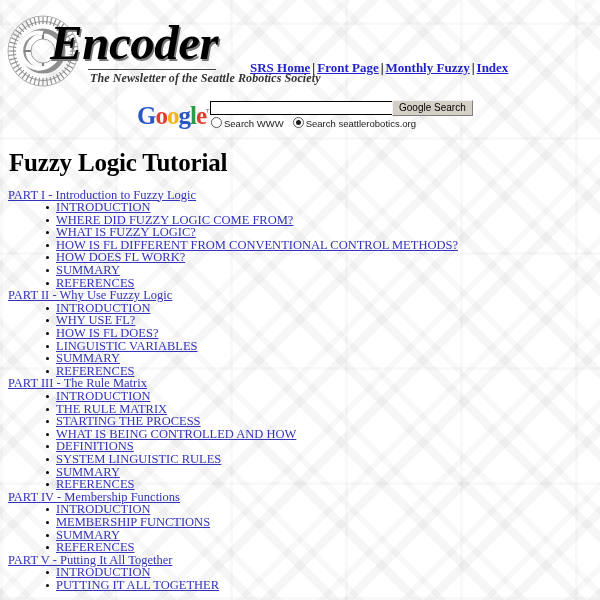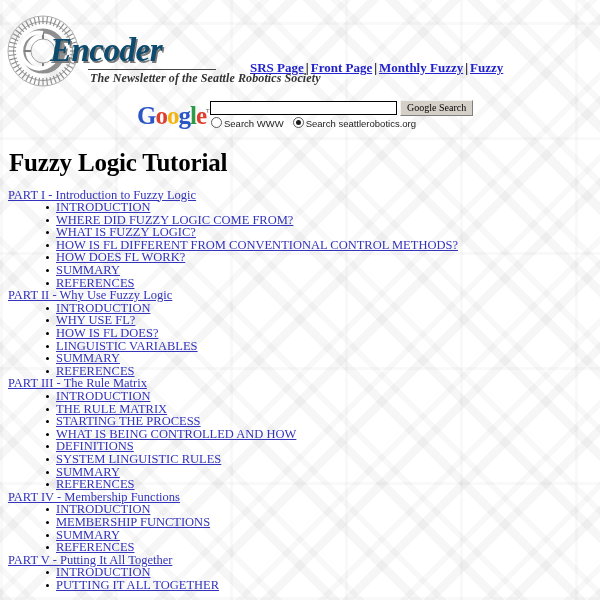--- a/index.html
+++ b/index.html
@@ -52,26 +52,25 @@
     width: 74px;
     height: 74px;
   }
   .encoder-word {
     position: absolute;
     left: 44px;
     top: 6px;
     font-family: "Liberation Serif", "DejaVu Serif", serif;
     font-style: italic;
     font-weight: bold;
-    font-size: 33px;
+    font-size: 49px;
     letter-spacing: -0.5px;
-    color: #0c4a6e;
+    color: #000000;
     text-shadow: 1.5px 1.5px 0 #777777;
     line-height: 1;
-    margin-top: 16px;
   }
   .encoder-rule {
     position: absolute;
     left: 82px;
     top: 57px;
     width: 128px;
     height: 1px;
     background: #444444;
   }
   .encoder-tag {
@@ -149,27 +148,26 @@
   .g-button {
     position: absolute;
     left: 392px;
     top: 4px;
     height: 16px;
     padding: 0 6px;
     border: 1px solid #808080;
     border-top-color: #f2f2f2;
     border-left-color: #f2f2f2;
     background: #d4d0c8;
-    font-family: Liberation Serif, serif;
+    font-family: Liberation Sans, sans-serif;
     font-size: 10px;
     color: #000000;
     line-height: 14px;
     white-space: nowrap;
     cursor: pointer;
-    margin-left: 8px;
   }
   .g-radios {
     position: absolute;
     left: 211px;
     top: 21px;
     font-family: "Liberation Sans", sans-serif;
     font-size: 9.5px;
     color: #222222;
     white-space: nowrap;
   }
@@ -327,21 +325,21 @@
         </g>
         <path d="M 37 19 A 18 18 0 1 0 50 30" fill="none" stroke="#ffffff" stroke-width="4"></path>
       </svg>
     </span>
     <span class="encoder-word">Encoder</span>
     <span class="encoder-rule"></span>
     <span class="encoder-tag">The Newsletter of the Seattle Robotics Society</span>
   </div>
 
   <div class="nav">
-    <a href="#">SRS Page</a><span class="sep">|</span><a href="#">Front Page</a><span class="sep">|</span><a href="#">Monthly Fuzzy</a><span class="sep">|</span><a href="#">Fuzzy</a>
+    <a href="#">SRS Home</a><span class="sep">|</span><a href="#">Front Page</a><span class="sep">|</span><a href="#">Monthly Fuzzy</a><span class="sep">|</span><a href="#">Index</a>
   </div>
 </div>
 
 <div class="gsearch">
   <span class="g-logo">
     <span class="g-b">G</span><span class="g-r">o</span><span class="g-y">o</span><span class="g-b">g</span><span class="g-g">l</span><span class="g-r">e</span><span class="g-tm">™</span>
   </span>
 
   <input class="g-input" type="text" value="" placeholder="" style="">
 

